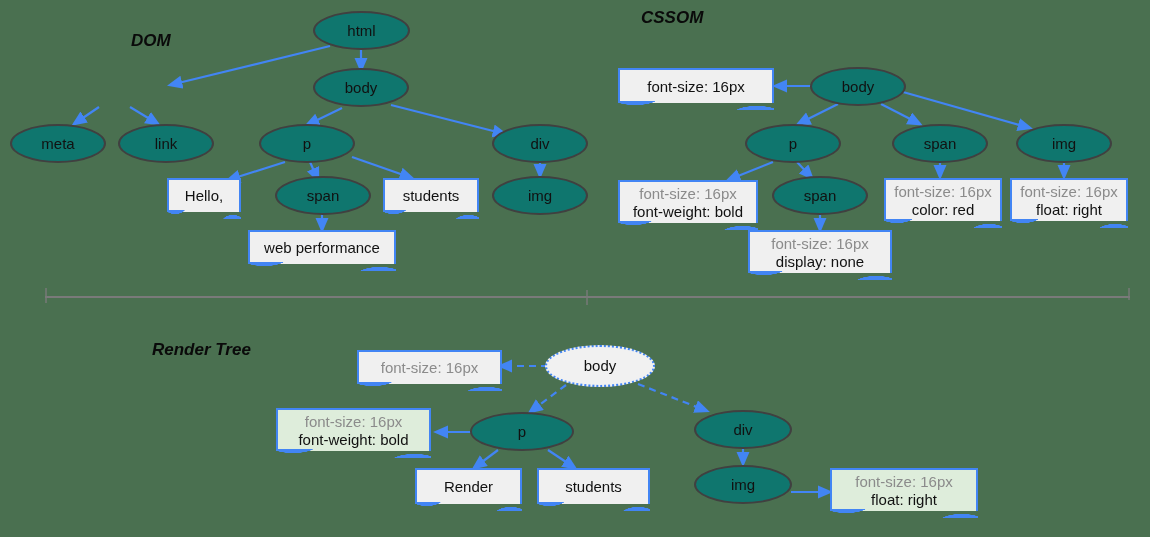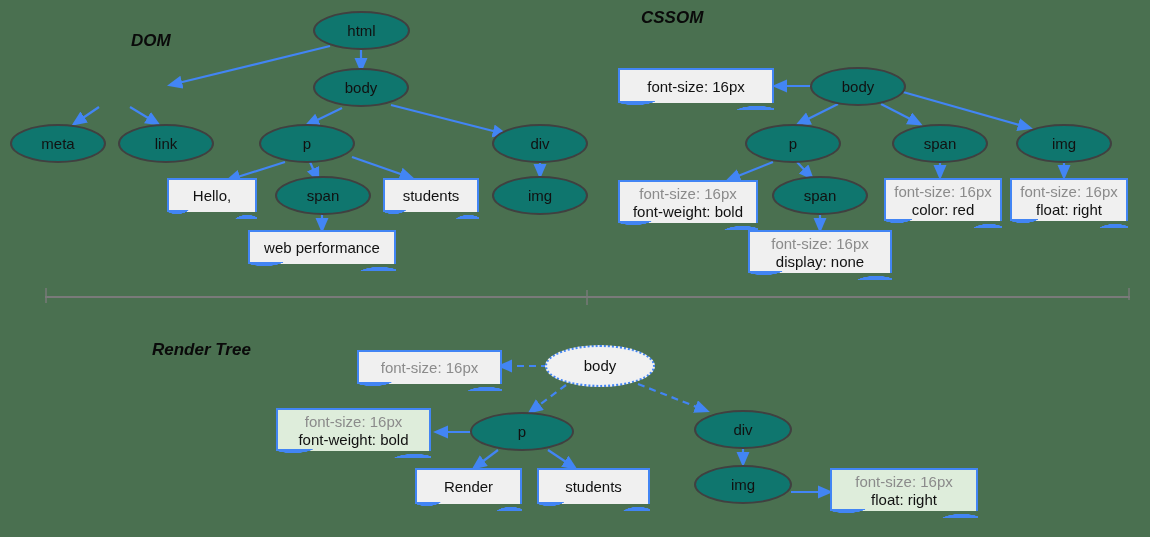--- a/index.html
+++ b/index.html
@@ -163,21 +163,21 @@
   </div>
   <div class="node ellipse" style="left:118px; top:124px; width:96px; height:39px;">
     <span>link</span>
   </div>
   <div class="node ellipse" style="left:259px; top:124px; width:96px; height:39px;">
     <span>p</span>
   </div>
   <div class="node ellipse" style="left:492px; top:124px; width:96px; height:39px;">
     <span>div</span>
   </div>
-  <div class="node note" style="left:167px; top:178px; width:90px; height:34px;">
+  <div class="node note" style="left:167px; top:178px; width:74px; height:34px;">
     <span class="note-line own">Hello,</span>
   </div>
   <div class="node ellipse" style="left:275px; top:176px; width:96px; height:39px;">
     <span>span</span>
   </div>
   <div class="node note" style="left:383px; top:178px; width:96px; height:34px;">
     <span class="note-line own">students</span>
   </div>
   <div class="node ellipse" style="left:492px; top:176px; width:96px; height:39px;">
     <span>img</span>

